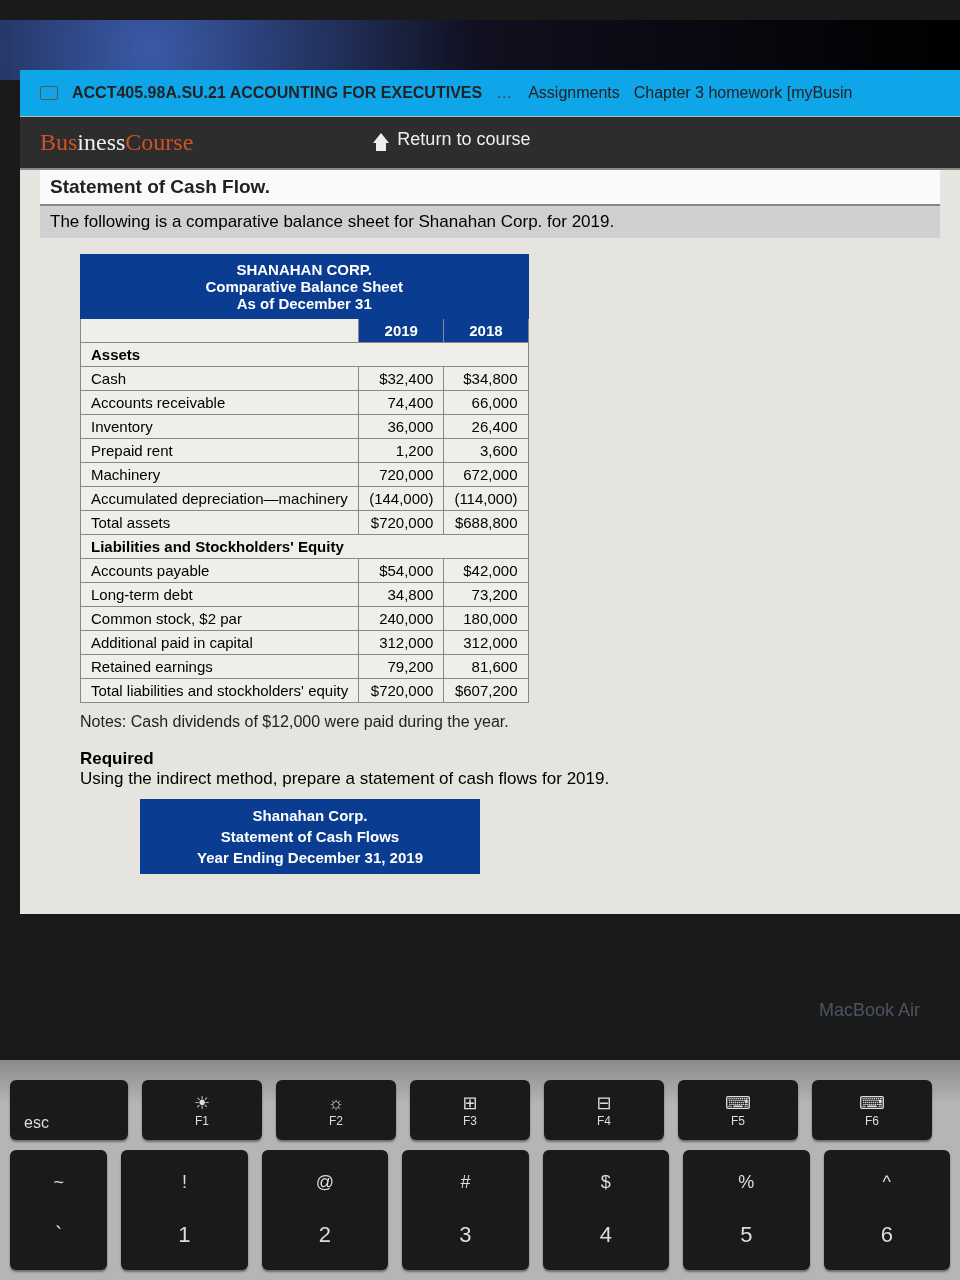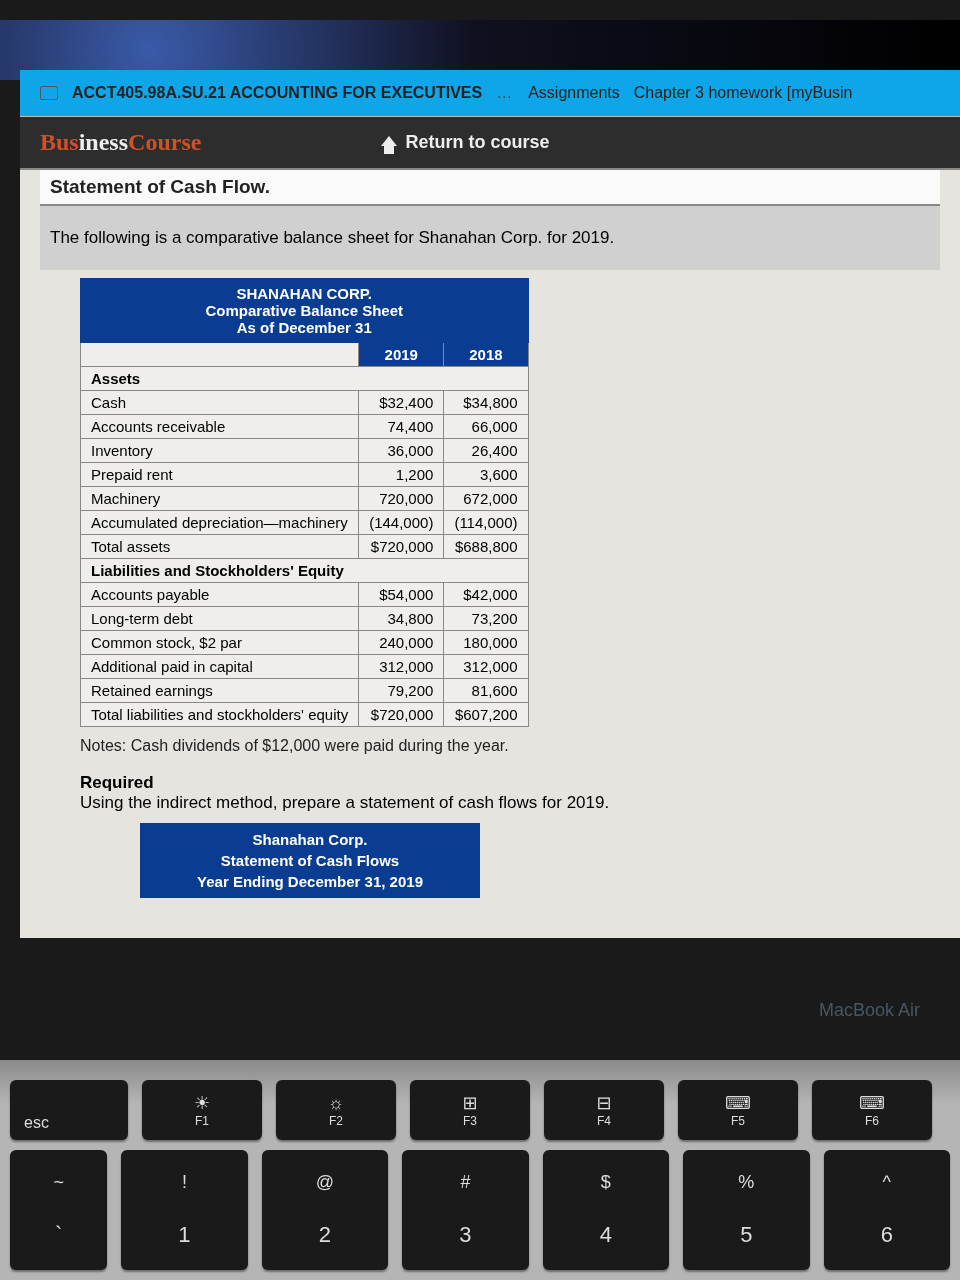--- a/index.html
+++ b/index.html
@@ -31,24 +31,23 @@
   .breadcrumb .folder-icon {
     width: 18px; height: 14px; border: 1.5px solid #555; border-radius: 2px;
   }
   .breadcrumb .dots { letter-spacing: 2px; color: #444; }
   .breadcrumb strong { font-weight: bold; }
   .topbar {
     background: #2d2d2d;
     color: #eee;
     padding: 12px 20px;
     display: flex;
-    align-items: center;
+    align-items: flex-start;
     gap: 30px;
     font-size: 18px;
-    font-weight: bold;
   }
   .brand {
     font-family: Georgia, serif;
     font-size: 24px;
   }
   .brand .b1 { color: #d05028; }
   .brand .b2 { color: #d05028; }
   .return { display: flex; align-items: center; gap: 8px; cursor: pointer; }
   .home-icon {
     width: 0; height: 0;
@@ -74,22 +73,22 @@
     background: #fafafa;
     font-size: 19px;
     font-weight: bold;
     color: #222;
     padding: 6px 10px;
     border-bottom: 2px solid #888;
   }
   .intro {
     background: #d0d0d0;
     font-size: 17px;
-    padding: 22px 10px;
-    margin-bottom: 8px;
+    padding: 6px 10px;
+    margin-bottom: 16px;
   }
   .sheet {
     margin: 6px 0 0 40px;
     border-collapse: collapse;
     background: #efeeea;
     font-size: 15px;
   }
   .sheet th, .sheet td {
     border: 1px solid #888;
     padding: 3px 10px;

